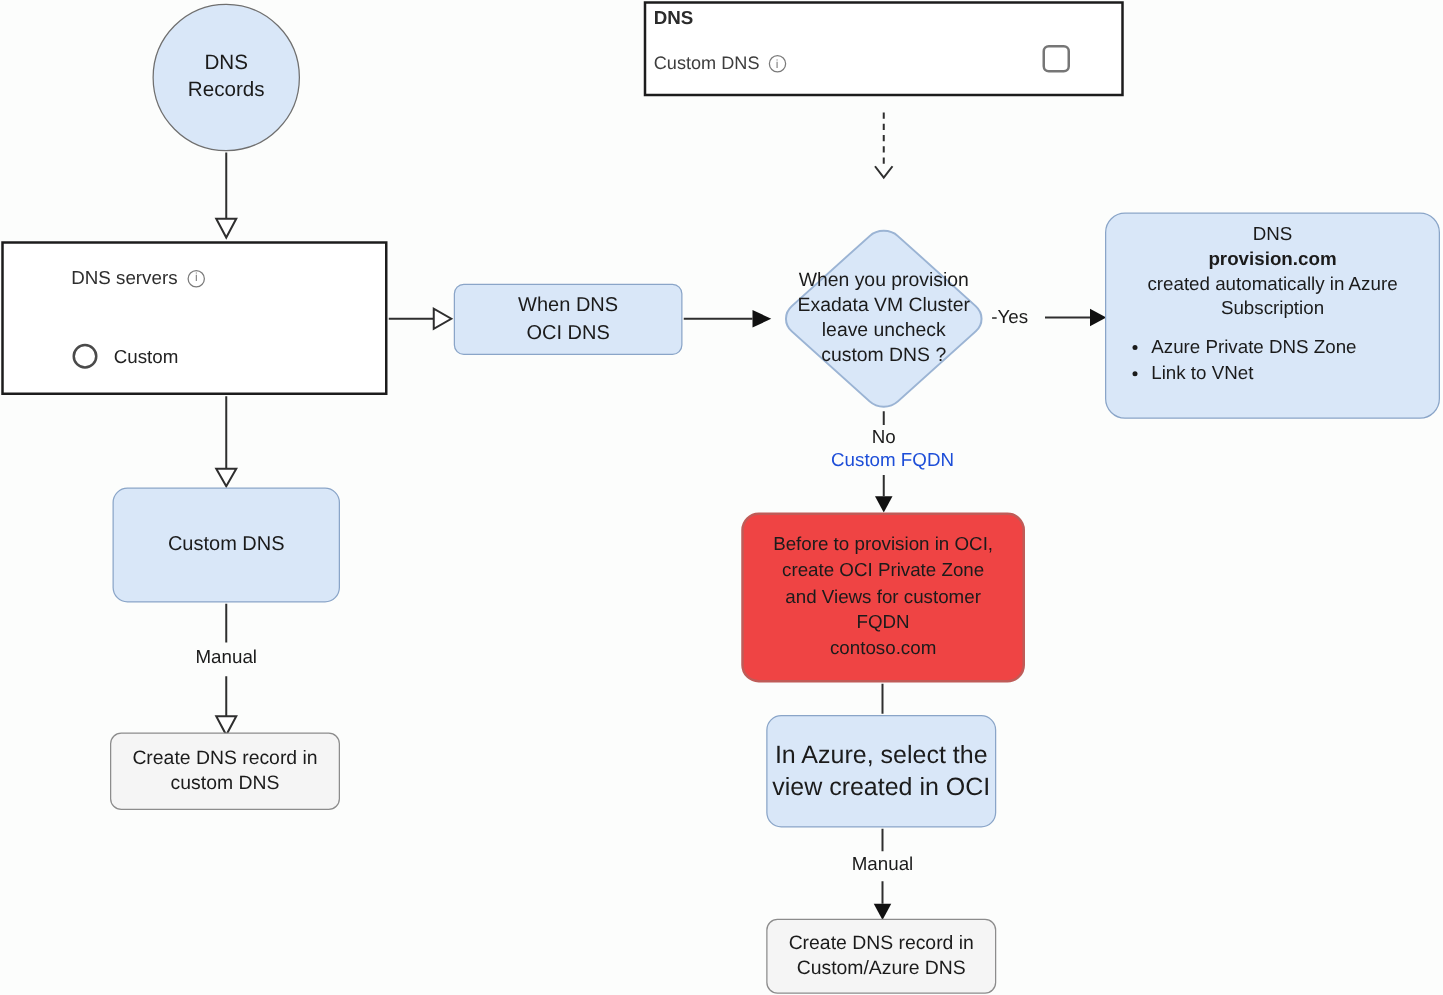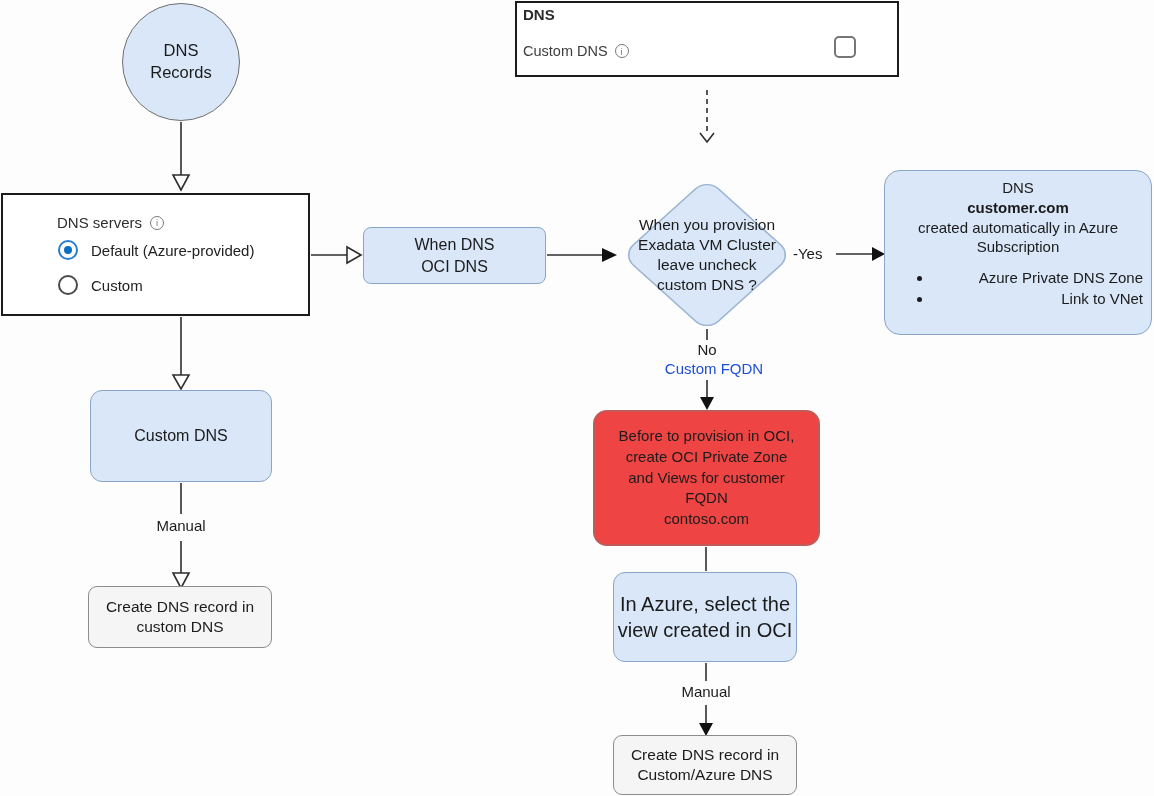--- a/index.html
+++ b/index.html
@@ -35,21 +35,21 @@
     position:absolute; left:622px; top:203px; width:170px; height:104px;
     display:flex; align-items:center; justify-content:center; text-align:center;
     font-size:15.5px; line-height:1.3; white-space:pre-line;
   }
 
   .dns-created {
     left:884px; top:170px; width:268px; height:165px; border-radius:16px;
     display:block; padding:7px 8px; font-size:15px; white-space:normal;
   }
   .dns-created .l2 { font-weight:bold; }
-  .dns-created ul { margin:11px 0 0 40px; padding:0; text-align:right; }
+  .dns-created ul { margin:11px 0 0 28px; padding:0; text-align:left; }
   .dns-created li { margin:1px 0; }
 
   
   .panel {
     position:absolute; background:#ffffff; border:2px solid #1c1c1c; box-sizing:border-box;
   }
   .panel-top { left:515px; top:1px; width:384px; height:76px; }
   .panel-top .title { position:absolute; left:6px; top:3px; font-size:15px; font-weight:bold; color:#2b2b2b; }
   .panel-top .field { position:absolute; left:6px; top:40px; font-size:14.5px; color:#3d3d3d; display:flex; align-items:center; gap:7px; }
   .checkbox {
@@ -142,43 +142,39 @@
       <span class="info-icon">i</span>
     </div>
     <div class="checkbox"></div>
   </div>
 
   <div class="panel panel-servers">
     <div class="label">
       <span>DNS servers</span>
       <span class="info-icon">i</span>
     </div>
-    <div class="opt opt-0">
-      <span class="radio selected"></span>
-      <span>Default (Azure-provided)</span>
-    </div>
     <div class="opt opt-1">
       <span class="radio"></span>
       <span>Custom</span>
     </div>
   </div>
 
   <div class="node blue azure-oci">
     <span>When DNS
 OCI DNS</span>
   </div>
 
   <div class="decision-label">When you provision
 Exadata VM Cluster
 leave uncheck
 custom DNS ?</div>
 
   <div class="node blue dns-created centered">
     <div>DNS</div>
-    <div class="l2">customer.com</div>
+    <div class="l2">provision.com</div>
     <div>created automatically in Azure Subscription</div>
     <ul>
       <li>Azure Private DNS Zone</li>
       <li>Link to VNet</li>
     </ul>
   </div>
 
   <div class="node blue custom-dns-node">
     <span>Custom DNS</span>
   </div>

